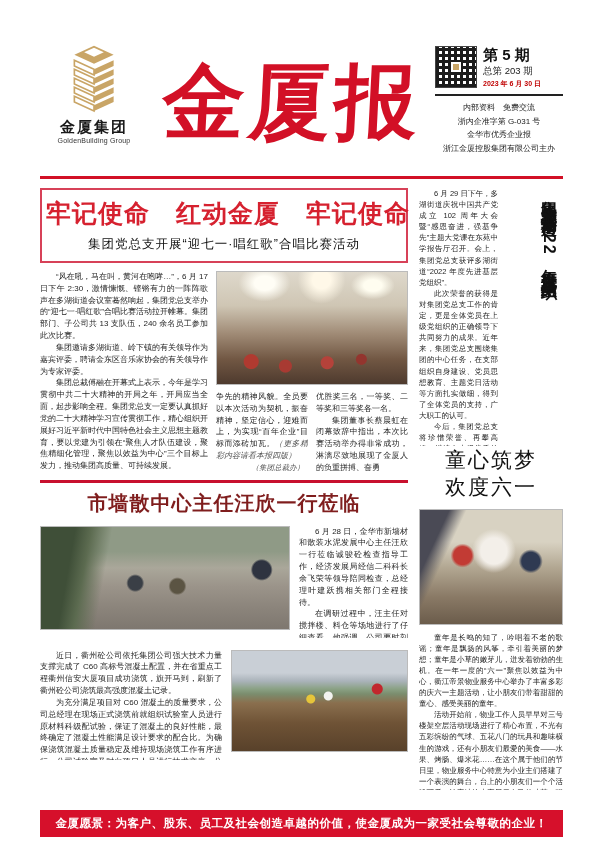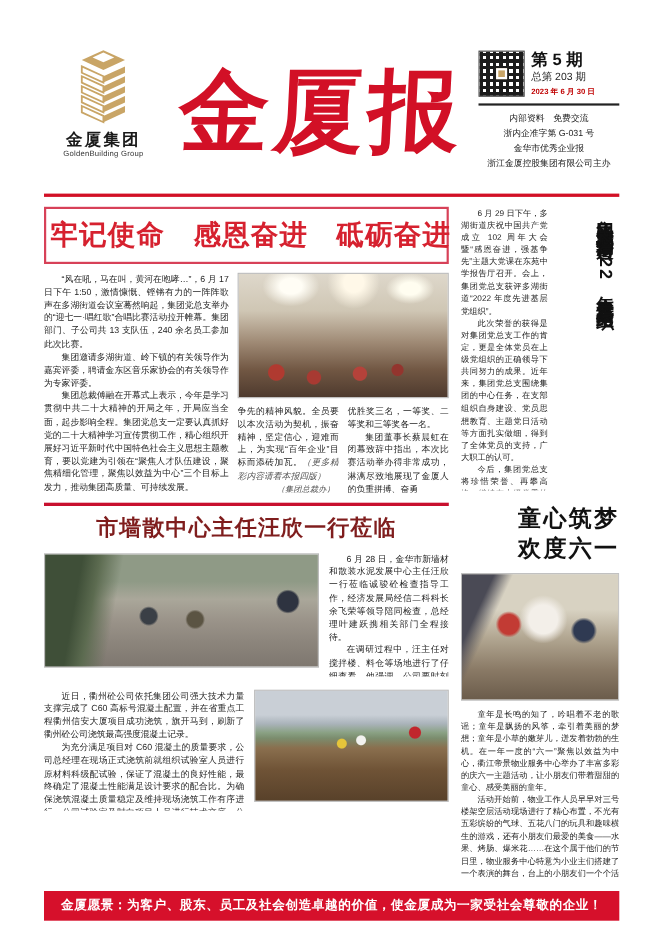--- a/index.html
+++ b/index.html
@@ -92,21 +92,21 @@
   .concrete { margin-top:12px; }
   .concrete-body { display:flex; gap:9px; margin-top:8px; }
   .concrete-text { width:182px; flex:0 0 auto; overflow:hidden; height:110px; }
   .concrete-photo-wrap { flex:1; }
 
   
   .award { display:flex; gap:7px; height:258px; }
   .award-body { flex:1; overflow:hidden; font-size:7.5px; }
   .award-title { width:58px; flex:0 0 auto; writing-mode:vertical-rl; text-orientation:mixed;
                  font-size:16px; font-weight:900; color:#111; line-height:1.8; letter-spacing:2px; }
-  .children-title { font-size:21px; font-weight:700; color:#111; text-align:right; line-height:1.3; margin-top:12px; letter-spacing:2px; }
+  .children-title { font-size:21px; font-weight:400; color:#111; text-align:center; line-height:1.3; letter-spacing:2px; }
   .children-body { margin-top:7px; font-size:7.5px; height:158px; overflow:hidden; }
 
   
   .footer-banner { margin-top:10px; height:27px; background:#d6102b; color:#fff; font-size:11.5px;
                    font-weight:bold; text-align:center; line-height:27px; letter-spacing:0.5px; white-space:nowrap; }
 </style>
 </head>
 <body>
 
 <div class="page">
@@ -153,25 +153,26 @@
   </header>
 
   <div class="rule-red"></div>
 
   <div class="main">
 
     <section class="left-main">
 
       <article>
         <div class="lead-box">
-          <h1 class="lead-headline">牢记使命　感恩奋进　砥砺奋进</h1>
+          <h1 class="lead-headline">牢记使命　红动金厦　牢记使命</h1>
+          <div class="lead-subtitle">集团党总支开展“迎七一·唱红歌”合唱比赛活动</div>
         </div>
         <div class="lead-body">
           <div class="lead-col1 art-text">
-            <p class="para">“风在吼，马在叫，黄河在咆哮…”，6 月 17 日下午 1:50，激情慷慨、铿锵有力的一阵阵歌声在多湖街道会议室蓦然响起，集团党总支举办的“迎七一·唱红歌”合唱比赛活动拉开帷幕。集团部门、子公司共 13 支队伍，240 余名员工参加此次比赛。</p>
+            <p class="para">“风在吼，马在叫，黄河在咆哮…”，6 月 17 日下午 2:30，激情慷慨、铿锵有力的一阵阵歌声在多湖街道会议室蓦然响起，集团党总支举办的“迎七一·唱红歌”合唱比赛活动拉开帷幕。集团部门、子公司共 13 支队伍，240 余名员工参加此次比赛。</p>
             <p class="para">集团邀请多湖街道、岭下镇的有关领导作为嘉宾评委，聘请金东区音乐家协会的有关领导作为专家评委。</p>
             <p class="para">集团总裁傅融在开幕式上表示，今年是学习贯彻中共二十大精神的开局之年，开局应当全面，起步影响全程。集团党总支一定要认真抓好党的二十大精神学习宣传贯彻工作，精心组织开展好习近平新时代中国特色社会主义思想主题教育，要以党建为引领在“聚焦人才队伍建设，聚焦精细化管理，聚焦以效益为中心”三个目标上发力，推动集团高质量、可持续发展。</p>
 
           </div>
           <div class="lead-right">
             <div class="photo photo-chorus"></div>
             <div class="lead-bottom art-text">
               <div>
                 <p class="cont"><span>争先的精神风貌。全员要以本次活动为契机，振奋精神，坚定信心，迎难而上，为实现“百年企业”目标而添砖加瓦。</span><span class="more-note">（更多精彩内容请看本报四版）</span></p>
                 <p class="byline">（集团总裁办）</p>

